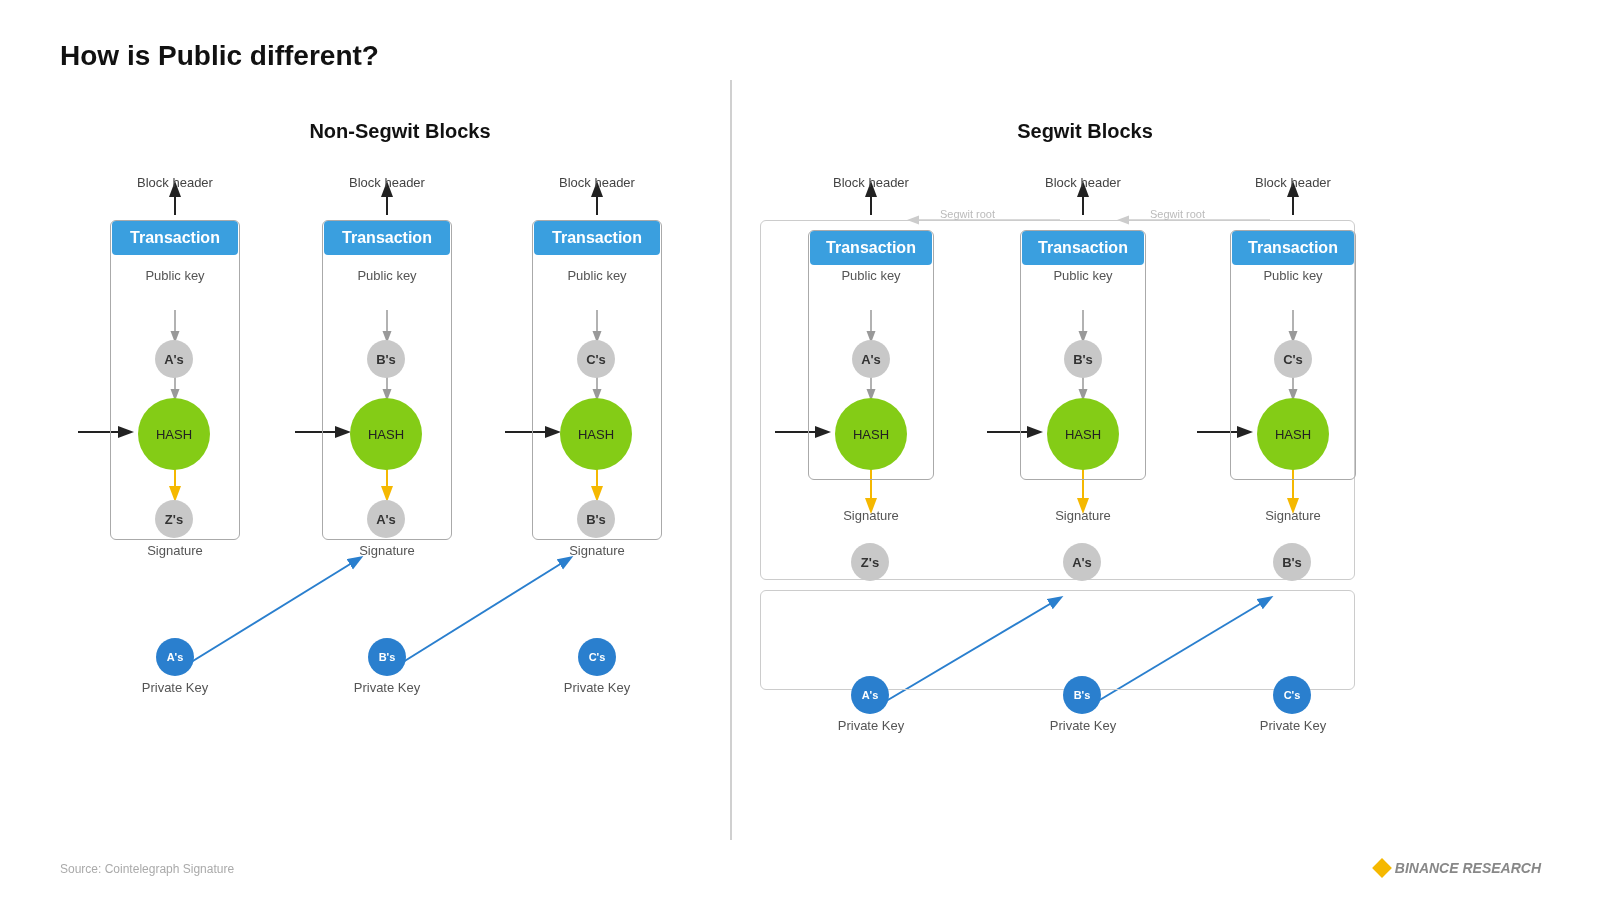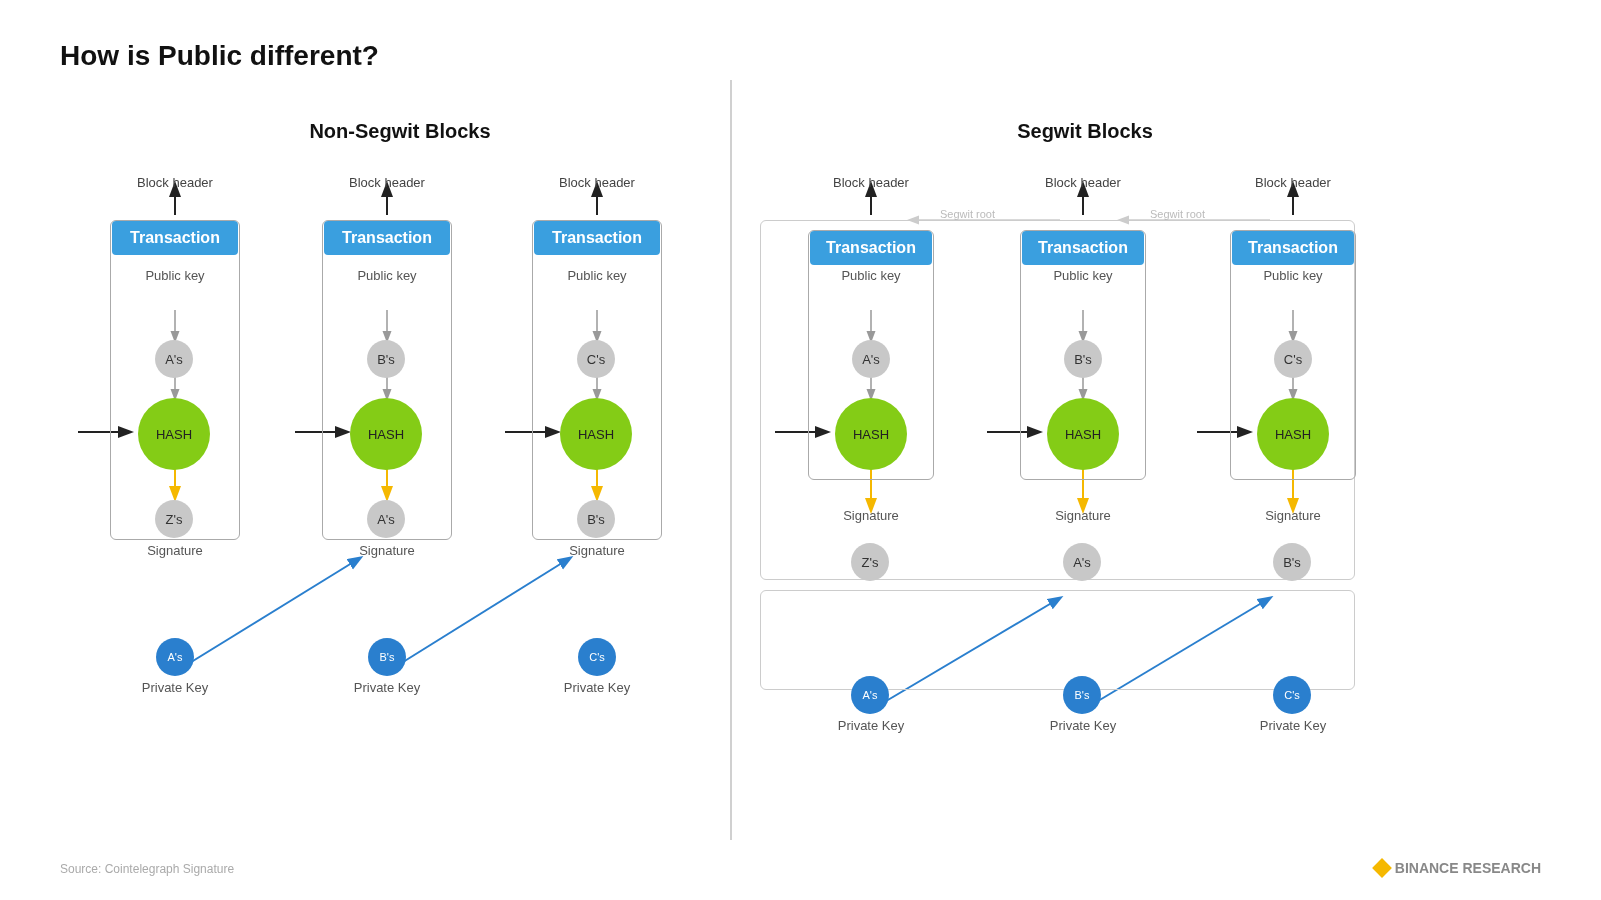--- a/index.html
+++ b/index.html
@@ -61,21 +61,21 @@
       color: #555;
       text-align: center;
     }
     
     .circle {
       position: absolute;
       border-radius: 50%;
       display: flex;
       align-items: center;
       justify-content: center;
-      font-weight: 400;
+      font-weight: 700;
       font-size: 13px;
     }
     .circle-gray {
       background: #c8c8c8;
       color: #333;
     }
     .circle-blue {
       background: #2a7fce;
       color: white;
     }
@@ -112,20 +112,21 @@
     .brand-label {
       position: absolute;
       font-size: 14px;
       font-weight: 600;
       color: #888;
       bottom: 24px;
       right: 60px;
       display: flex;
       align-items: center;
       gap: 6px;
+      font-style: italic;
     }
     
     .segwit-root {
       position: absolute;
       font-size: 11px;
       color: #bbb;
     }
     
     .block-header-label {
       position: absolute;

